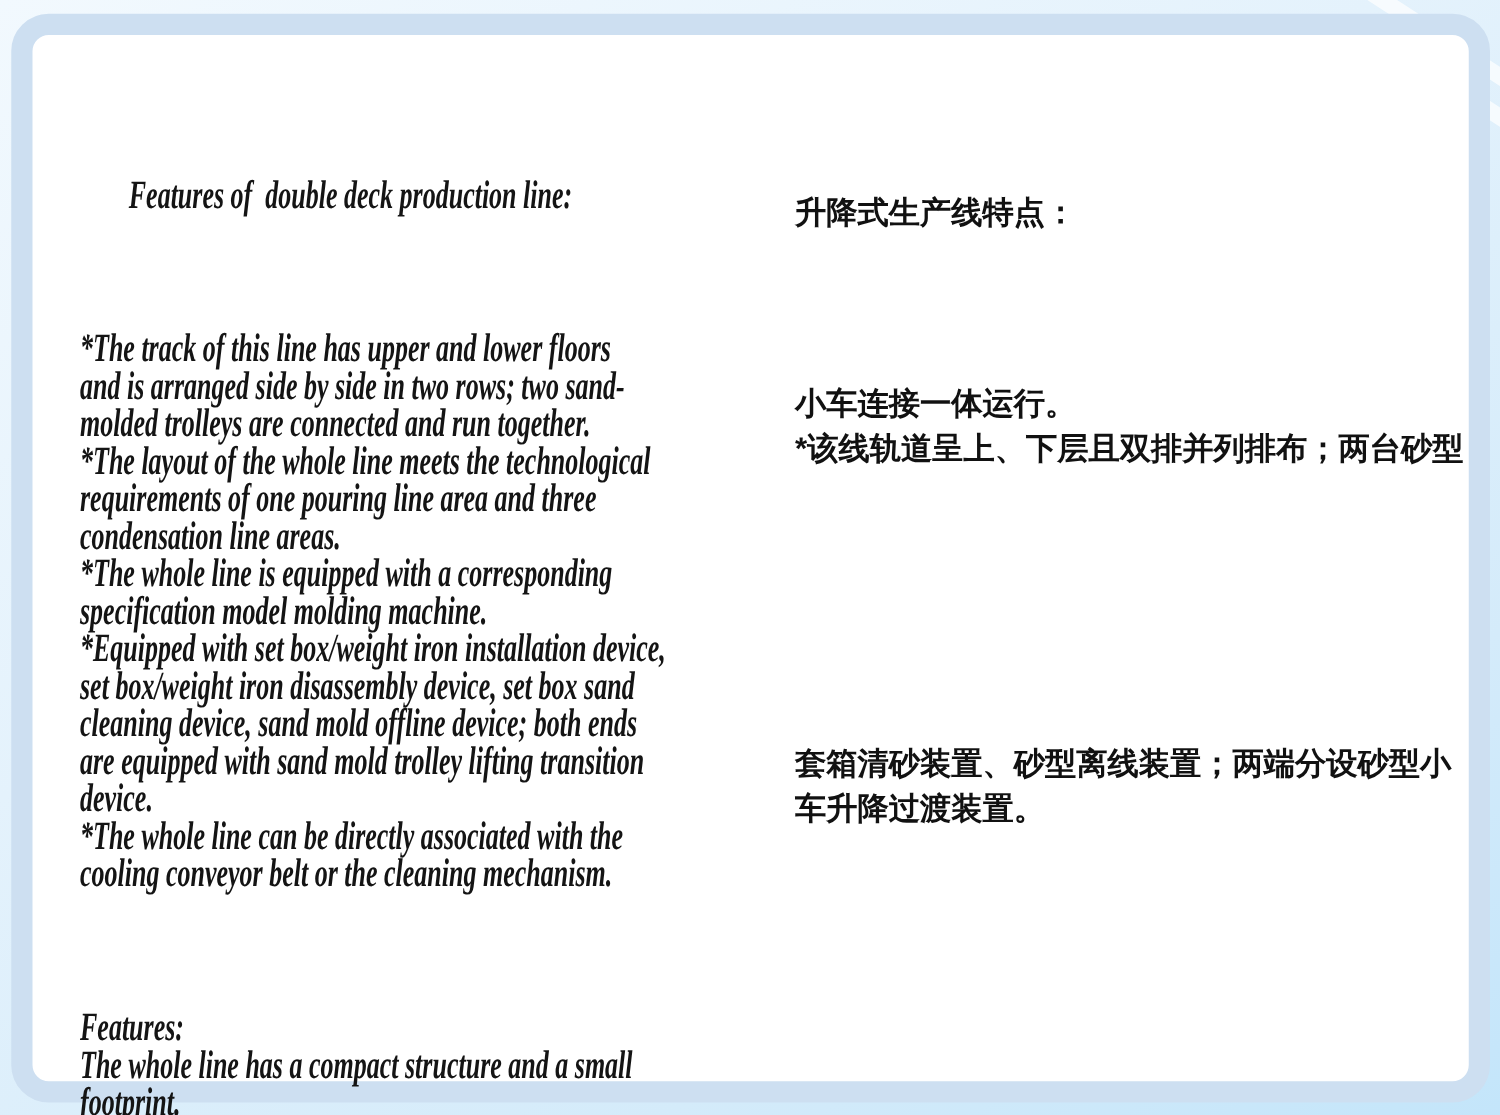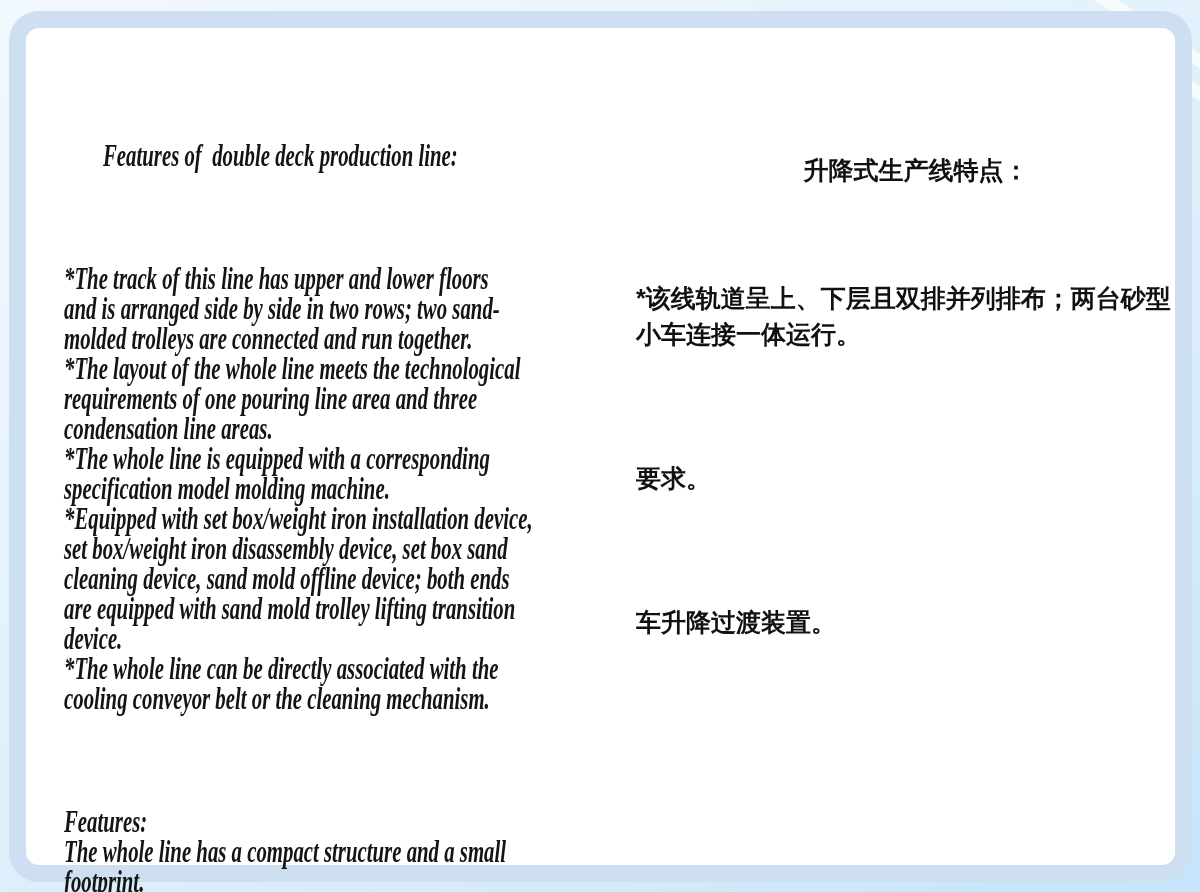--- a/index.html
+++ b/index.html
@@ -65,22 +65,21 @@
     left: 610px; top: 52px;
     width: 560px;
     color: #111111;
     font-family: "Liberation Sans", sans-serif;
     font-weight: bold;
     font-size: 25px;
     line-height: 36px;
     white-space: pre;
   }
   .right-title {
-    text-align: center;
-    margin-bottom: 20px;
+    margin-bottom: 45px;
     white-space: pre;
   }
   .rpara { margin-bottom: 36px; }
   .tline { white-space: pre; }
 </style>
 </head>
 <body>
 
 <div class="bg">
   <div class="streak streak1"></div>
@@ -89,21 +88,21 @@
   <div class="card">
 
     <div class="left-col">
       <div class="left-title">Features of  double deck production line:</div>
       <div class="lblock"><div class="tline">*The track of this line has upper and lower floors</div><div class="tline">and is arranged side by side in two rows; two sand-</div><div class="tline">molded trolleys are connected and run together.</div><div class="tline">*The layout of the whole line meets the technological</div><div class="tline">requirements of one pouring line area and three</div><div class="tline">condensation line areas.</div><div class="tline">*The whole line is equipped with a corresponding</div><div class="tline">specification model molding machine.</div><div class="tline">*Equipped with set box/weight iron installation device,</div><div class="tline">set box/weight iron disassembly device, set box sand</div><div class="tline">cleaning device, sand mold offline device; both ends</div><div class="tline">are equipped with sand mold trolley lifting transition</div><div class="tline">device.</div><div class="tline">*The whole line can be directly associated with the</div><div class="tline">cooling conveyor belt or the cleaning mechanism.</div></div>
       <div class="lblock"><div class="tline">Features:</div><div class="tline">The whole line has a compact structure and a small</div><div class="tline">footprint.</div></div>
     </div>
 
     <div class="right-col">
       <div class="right-title">升降式生产线特点：</div>
-      <div class="rpara"><div class="tline">*该线轨道呈上、下层且双排并列排布；两台砂型</div><div class="tline">小车连接一体运行。</div></div>
-      <div class="rpara"><div class="tline">要求。</div></div>
-      <div class="rpara"><div class="tline">车升降过渡装置。</div></div>
+      <div class="rpara"><div class="tline">小车连接一体运行。</div><div class="tline">*该线轨道呈上、下层且双排并列排布；两台砂型</div></div>
+      <div class="rpara"></div>
+      <div class="rpara"><div class="tline">套箱清砂装置、砂型离线装置；两端分设砂型小</div><div class="tline">车升降过渡装置。</div></div>
       
       
     </div>
 
   </div>
 </div>
 
 </body></html>

